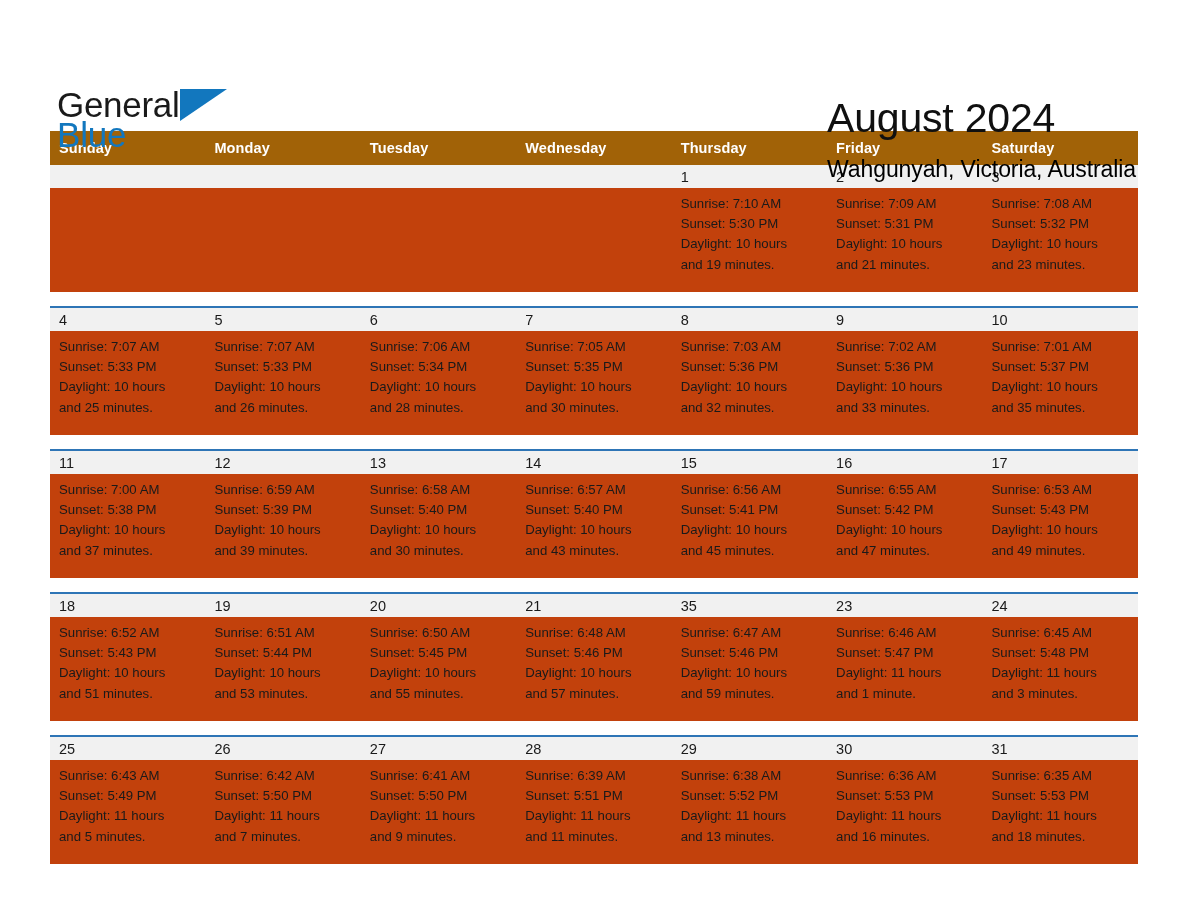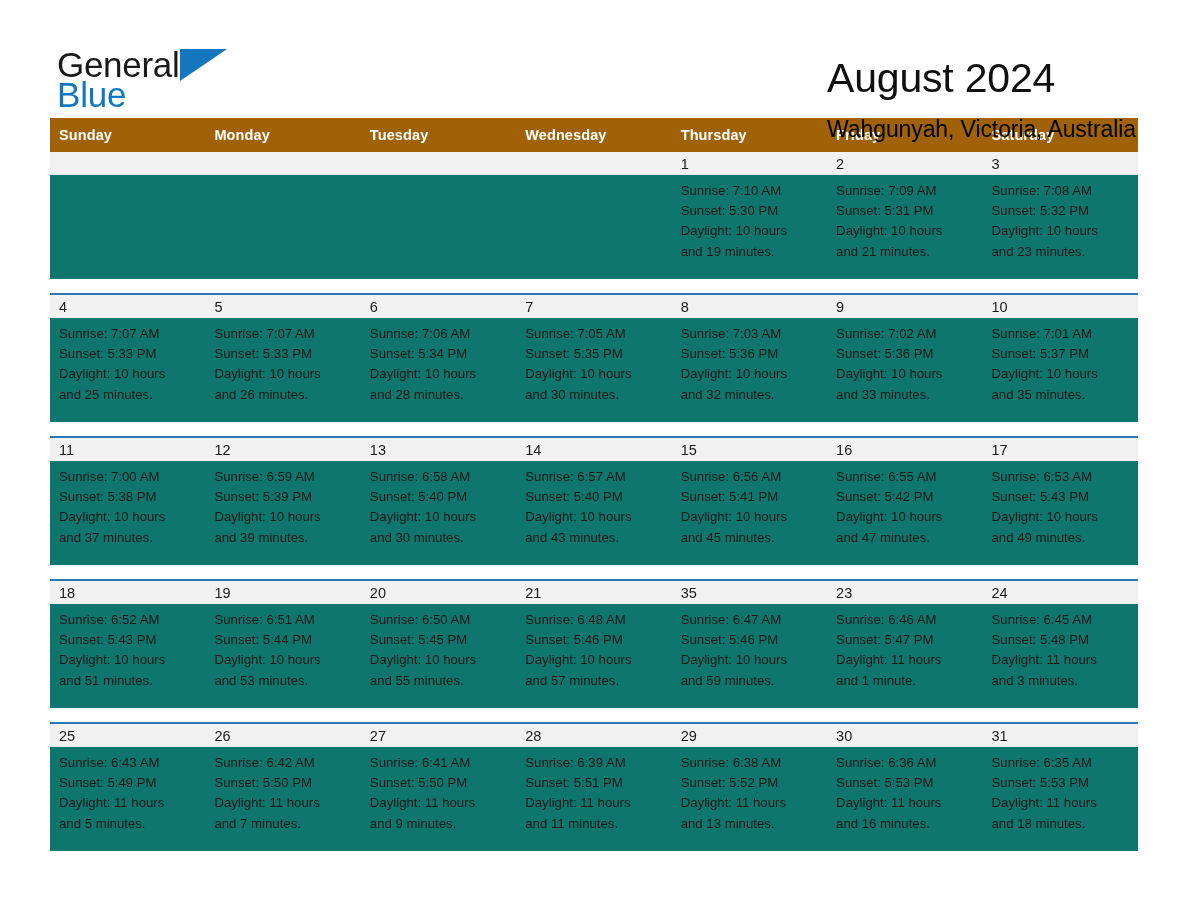--- a/index.html
+++ b/index.html
@@ -18,21 +18,22 @@
     position: relative;
     width: 1188px;
     height: 918px;
     box-sizing: border-box;
     padding: 0 50px;
   }
 
   
   .header {
     position: relative;
-    height: 118px;
+    height: 91px;
+    margin-top: 40px;
   }
   .logo {
     position: absolute;
     left: 7px;
     top: 47px;
     line-height: 1;
     user-select: none;
   }
   .logo-row1 {
     display: block;
@@ -107,21 +108,21 @@
   }
   .daynum-band {
     background: #f1f1f1;
     height: 23px;
     font-size: 14.5px;
     color: #1a1a1a;
     padding: 4px 0 2px 9px;
     box-sizing: border-box;
   }
   .cell-body {
-    background: #0f766e;
+    background: #c2410c;
     min-height: 104px;
     padding: 6px 8px 10px 9px;
     box-sizing: border-box;
     font-size: 13.2px;
     line-height: 20.2px;
     color: #1a1a1a;
   }
   .cell-body .line { display: block; white-space: nowrap; }
   .cell-empty .daynum-band { background: #f1f1f1; }
   .cell-empty .cell-body { min-height: 104px; }

